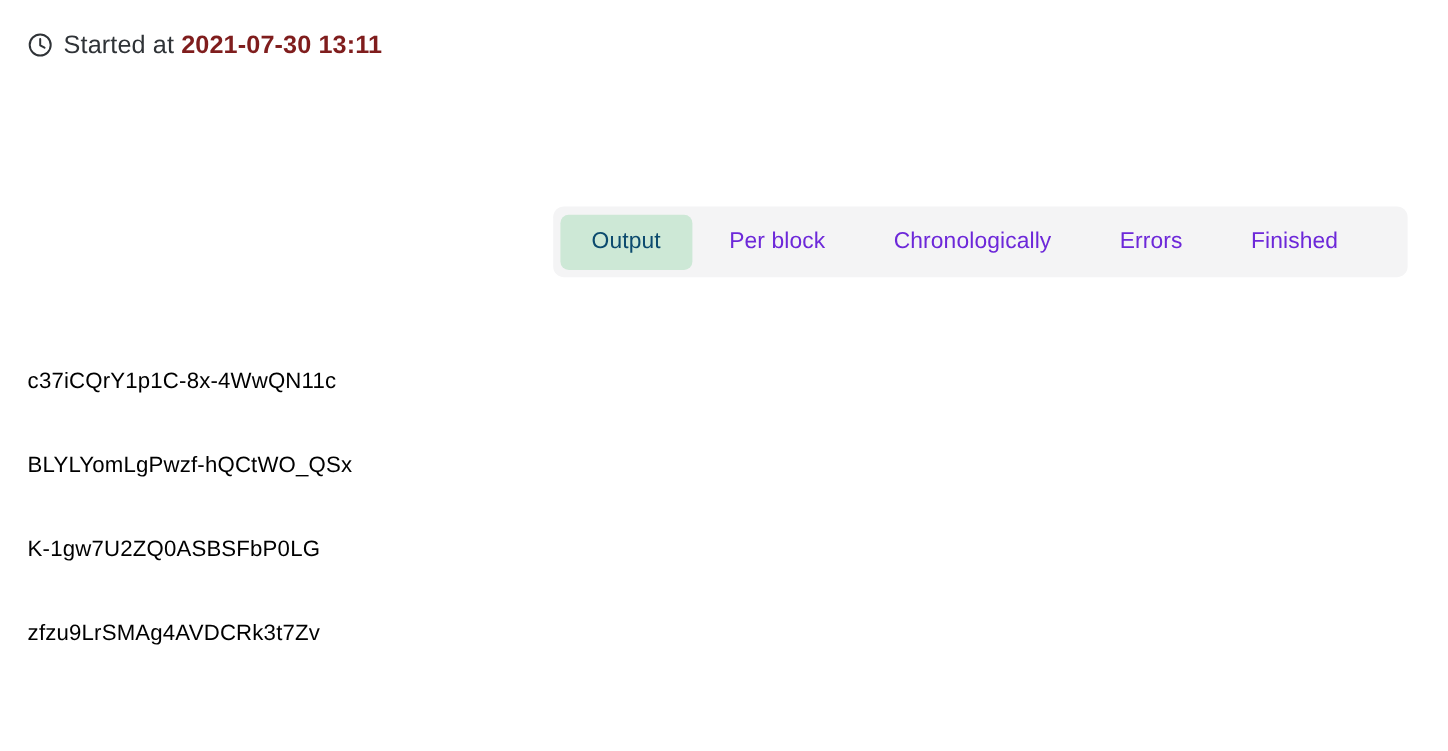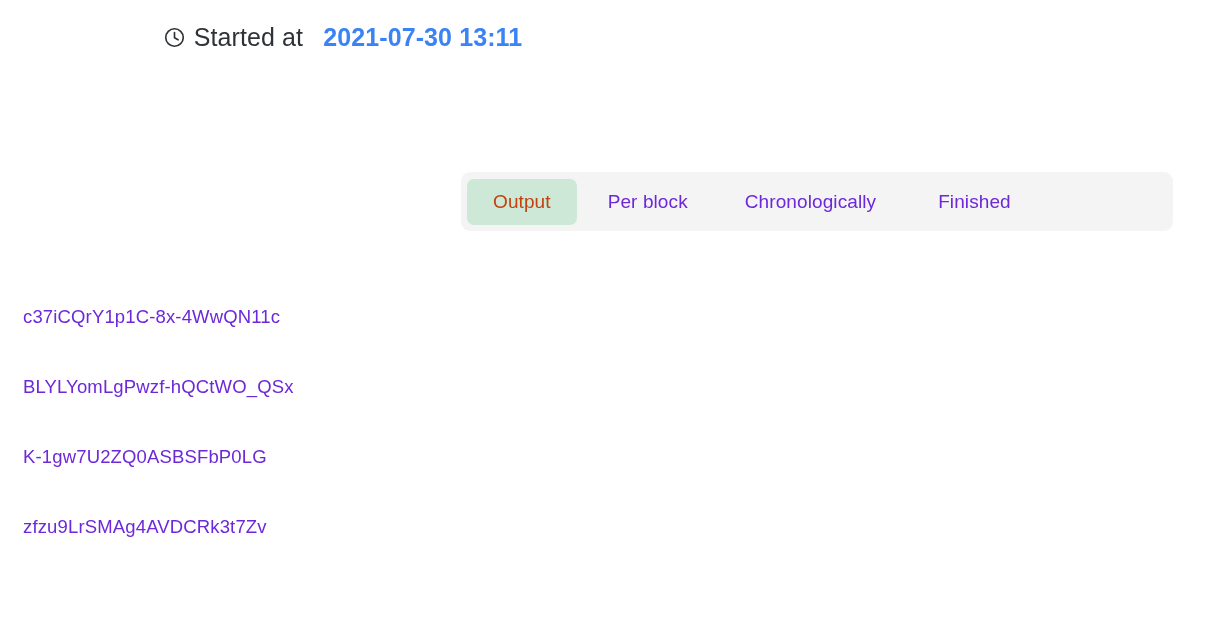--- a/index.html
+++ b/index.html
@@ -21,40 +21,38 @@
   .run-status {
     position: absolute;
     left: 23px;
     top: 21px;
     width: 640px;
   }
   .status-line {
     display: flex;
     align-items: center;
     height: 33px;
-    font-size: 25px;
+    font-size: 21px;
     color: #2f3337;
     letter-spacing: 0.1px;
-    justify-content: center;
   }
   .status-icon {
     width: 21px;
     height: 21px;
     margin-right: 9px;
     flex: 0 0 21px;
     display: block;
   }
   .status-label {
     white-space: pre;
   }
   .status-value {
     font-weight: bold;
-    color: #3b82f6;
+    color: #7f1d1d;
     white-space: pre;
-    margin-left: 13px;
   }
 
   
   .tabbar {
     position: absolute;
     left: 461px;
     top: 172px;
     width: 712px;
     height: 59px;
     background: #f4f4f5;
@@ -73,39 +71,39 @@
     border-radius: 7px;
     white-space: nowrap;
     cursor: pointer;
     background: transparent;
     border: none;
     font-family: "Liberation Sans", sans-serif;
     letter-spacing: 0.1px;
   }
   .tab.active {
     background: #cde8d6;
-    color: #c2410c;
+    color: #0c4a6e;
   }
   .tab-gap {
     width: 5px;
     flex: 0 0 auto;
   }
 
   
   .output-log {
     position: absolute;
     left: 23px;
     top: 282px;
     width: 700px;
   }
   .output-line {
     height: 70px;
     line-height: 70px;
     font-size: 18.5px;
-    color: #6d28d9;
+    color: #000000;
     white-space: pre;
     letter-spacing: 0.15px;
   }
 </style>
 </head>
 <body>
 
 <div class="run-status">
 
   <div class="status-line">
@@ -120,20 +118,21 @@
 
 </div>
 
 <div class="tabbar">
   <button class="tab active">Output</button>
   <span class="tab-gap"></span>
   <button class="tab">Per block</button>
   <span class="tab-gap"></span>
   <button class="tab">Chronologically</button>
   <span class="tab-gap"></span>
+  <button class="tab">Errors</button>
   <span class="tab-gap"></span>
   <button class="tab">Finished</button>
 </div>
 
 <div class="output-log">
   <div class="output-line">c37iCQrY1p1C-8x-4WwQN11c</div>
   <div class="output-line">BLYLYomLgPwzf-hQCtWO_QSx</div>
   <div class="output-line">K-1gw7U2ZQ0ASBSFbP0LG</div>
   <div class="output-line">zfzu9LrSMAg4AVDCRk3t7Zv</div>
 </div>

